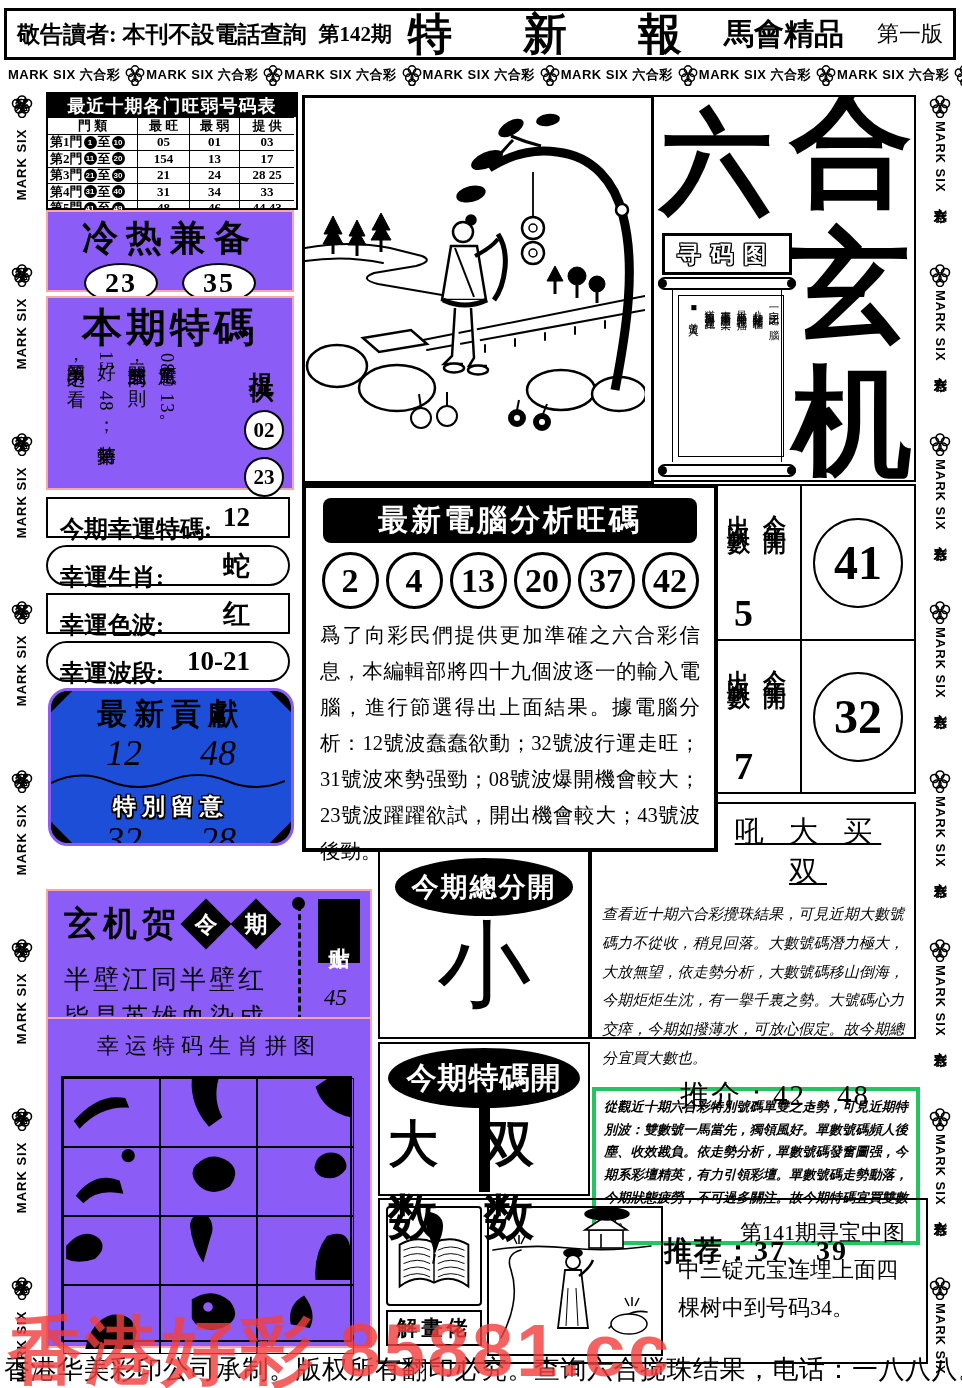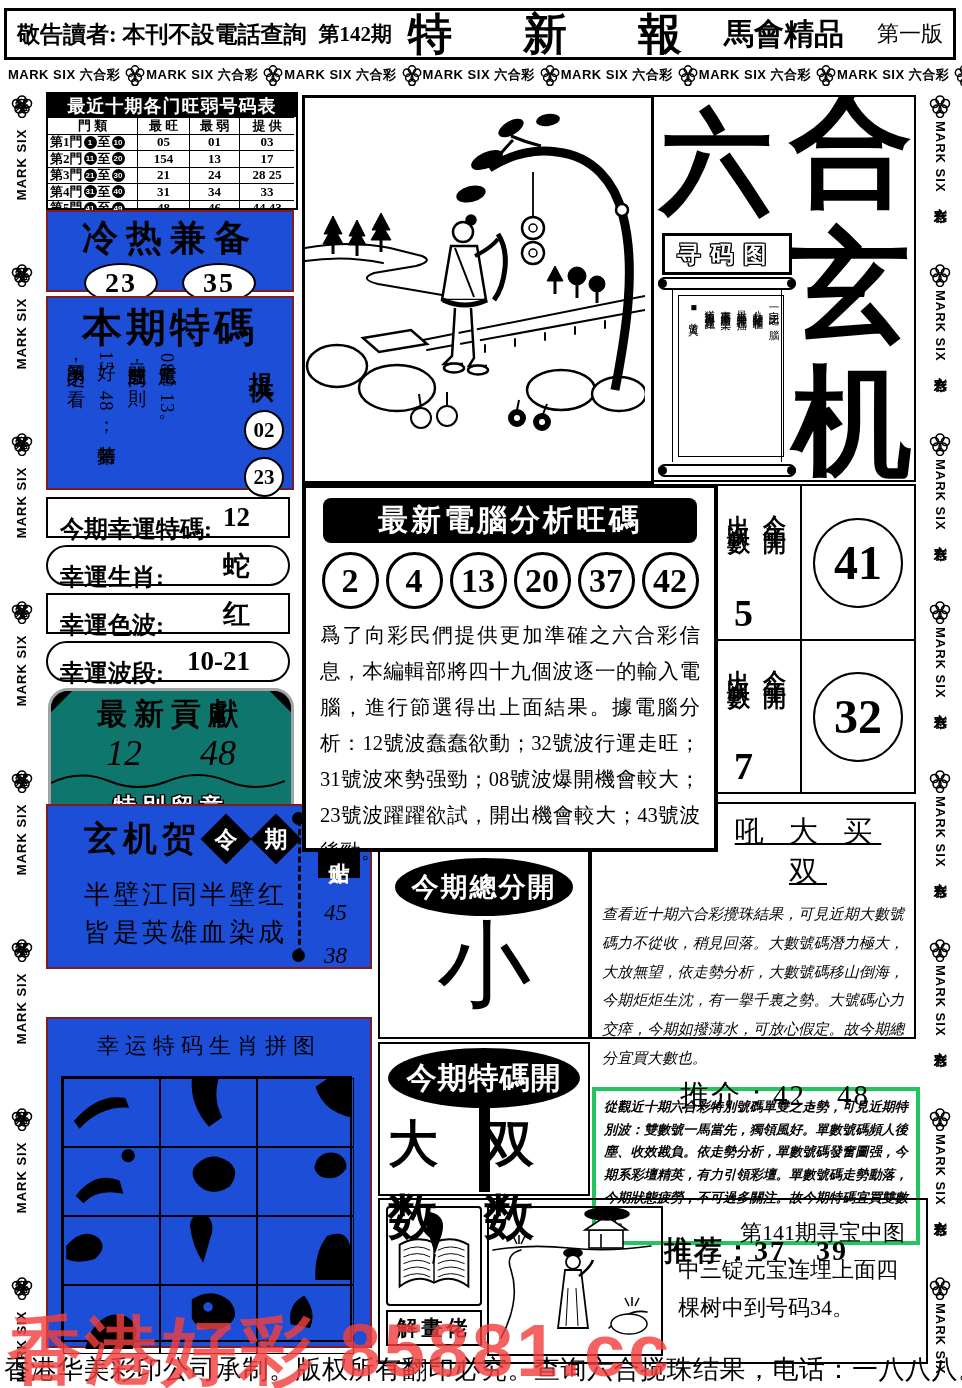--- a/index.html
+++ b/index.html
@@ -1,19 +1,19 @@
 <!DOCTYPE html>
 <html><head>
 <meta charset="utf-8">
 <style>
   html,body{margin:0;padding:0;background:#e8e8e8;}
   #page{position:relative;width:962px;height:1388px;background:#fff;color:#000;overflow:hidden;
         font-family:"Liberation Serif","DejaVu Serif",serif;margin:0 auto;}
   .abs{position:absolute;}
-  .bx{border:2px solid #7f1d1d;background:#1d4ed8;box-sizing:border-box;}
+  .bx{border:2px solid #fca5a5;background:#8b5cf6;box-sizing:border-box;}
   .flexc{display:flex;align-items:center;justify-content:center;}
 
   
   #hdr{left:4px;top:8px;width:952px;height:52px;border:3px solid #000;display:flex;align-items:center;
        padding:0 10px;box-sizing:border-box;gap:12px;background:#fff;}
   .hdr-notice{font-size:23px;font-weight:bold;white-space:nowrap;}
   .hdr-issue{font-size:21px;font-weight:bold;white-space:nowrap;}
   .hdr-title{font-size:44px;font-weight:bold;letter-spacing:30px;white-space:nowrap;margin-left:4px;}
   .hdr-sub{font-size:30px;font-weight:bold;white-space:nowrap;}
   .hdr-ed{font-size:22px;margin-left:auto;white-space:nowrap;}
@@ -63,31 +63,31 @@
   .tema-cols > div{margin-left:12px;}
 
   
   .lucky-row{position:absolute;left:46px;width:244px;height:41px;border:2px solid #000;background:#fff;
              display:flex;align-items:center;padding:0 12px;box-sizing:border-box;font-weight:bold;}
   .lucky-row .lbl{font-size:24px;margin-top:22px;}
   .lucky-row .val{margin-left:auto;margin-right:26px;font-size:27px;}
   .round{border-radius:21px;}
 
   
-  #contrib{left:48px;top:688px;width:240px;height:152px;border:3px solid #a3a3a3;border-radius:20px;
-           overflow:hidden;position:absolute;background:#0f766e;}
+  #contrib{left:48px;top:688px;width:240px;height:152px;border:3px solid #8b5cf6;border-radius:20px;
+           overflow:hidden;position:absolute;background:#1d4ed8;}
   .wedge{position:absolute;width:30px;height:30px;background:#000;transform:rotate(45deg);}
   #contrib .t{font-size:30px;font-weight:bold;letter-spacing:7px;text-align:center;margin-top:3px;}
   #contrib .numrow{display:flex;justify-content:space-around;padding:0 26px;font-size:36px;font-style:italic;line-height:1.05;}
   #contrib .note{text-align:center;font-size:23px;font-weight:bold;color:#fff;
     text-shadow:-1.5px -1.5px 0 #000,1.5px -1.5px 0 #000,-1.5px 1.5px 0 #000,1.5px 1.5px 0 #000,0 1.5px 0 #000,0 -1.5px 0 #000,1.5px 0 0 #000,-1.5px 0 0 #000;
     letter-spacing:6px;margin-top:-2px;}
 
   
-  #xj{left:46px;top:804px;width:326px;height:165px;position:absolute;padding-left:20px;}
+  #xj{left:46px;top:889px;width:326px;height:165px;position:absolute;}
   #xj .trow{display:flex;align-items:center;margin:10px 0 0 16px;}
   #xj .tp{font-size:34px;font-weight:bold;letter-spacing:5px;}
   .dia{width:36px;height:36px;background:#000;transform:rotate(45deg);display:inline-flex;
        align-items:center;justify-content:center;margin:0 7px;}
   .dia span{transform:rotate(-45deg);color:#fff;font-size:23px;font-weight:bold;}
   #xj .poem{margin:14px 0 0 16px;font-size:26px;letter-spacing:3px;line-height:1.45;white-space:pre-line;}
   .dashline{position:absolute;left:250px;top:14px;height:134px;border-left:3.5px dashed #000;}
   .dashline::before,.dashline::after{content:"";position:absolute;left:-9px;width:13px;height:13px;background:#000;border-radius:50%;}
   .dashline::before{top:-8px;} .dashline::after{bottom:-8px;}
   .tipbox{position:absolute;left:270px;top:8px;width:42px;height:64px;background:#000;color:#fff;

